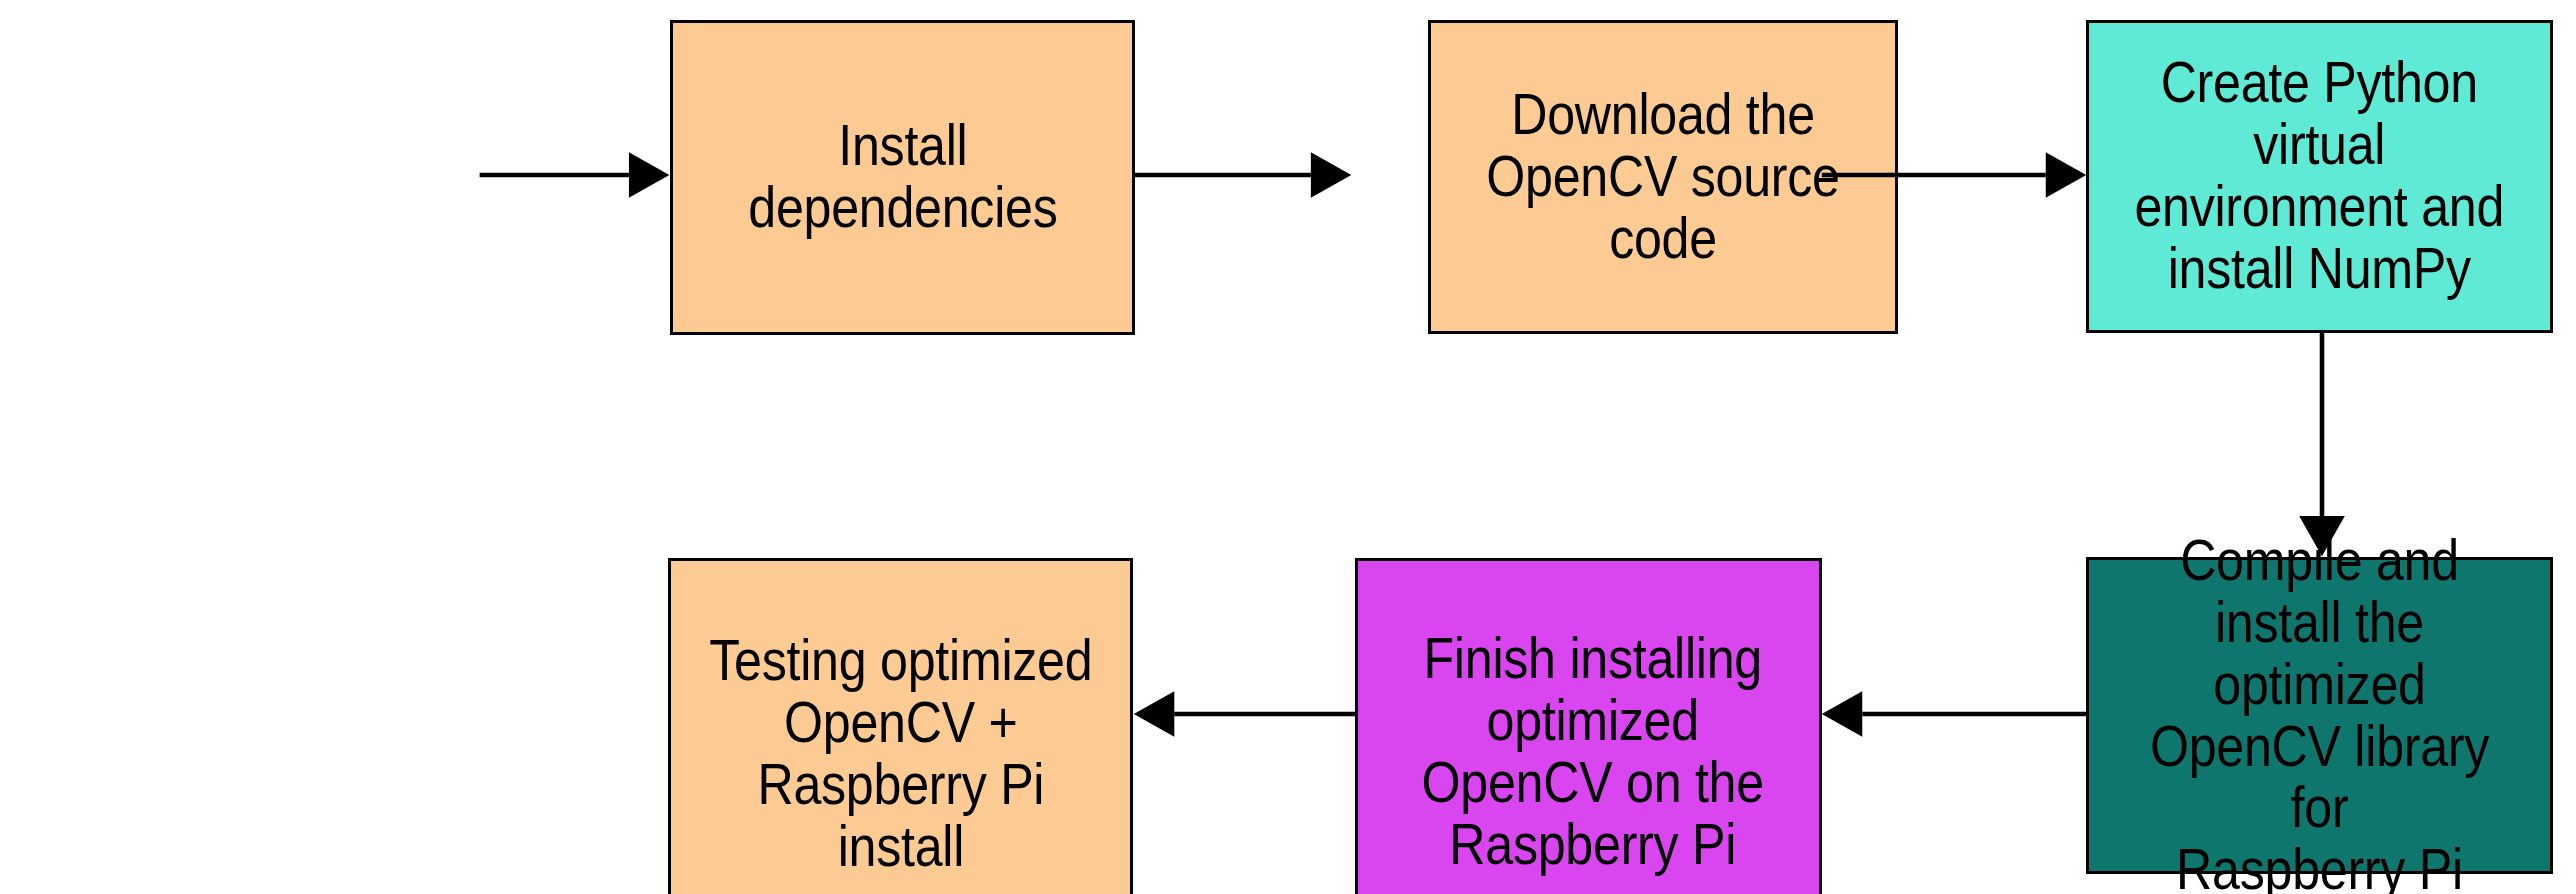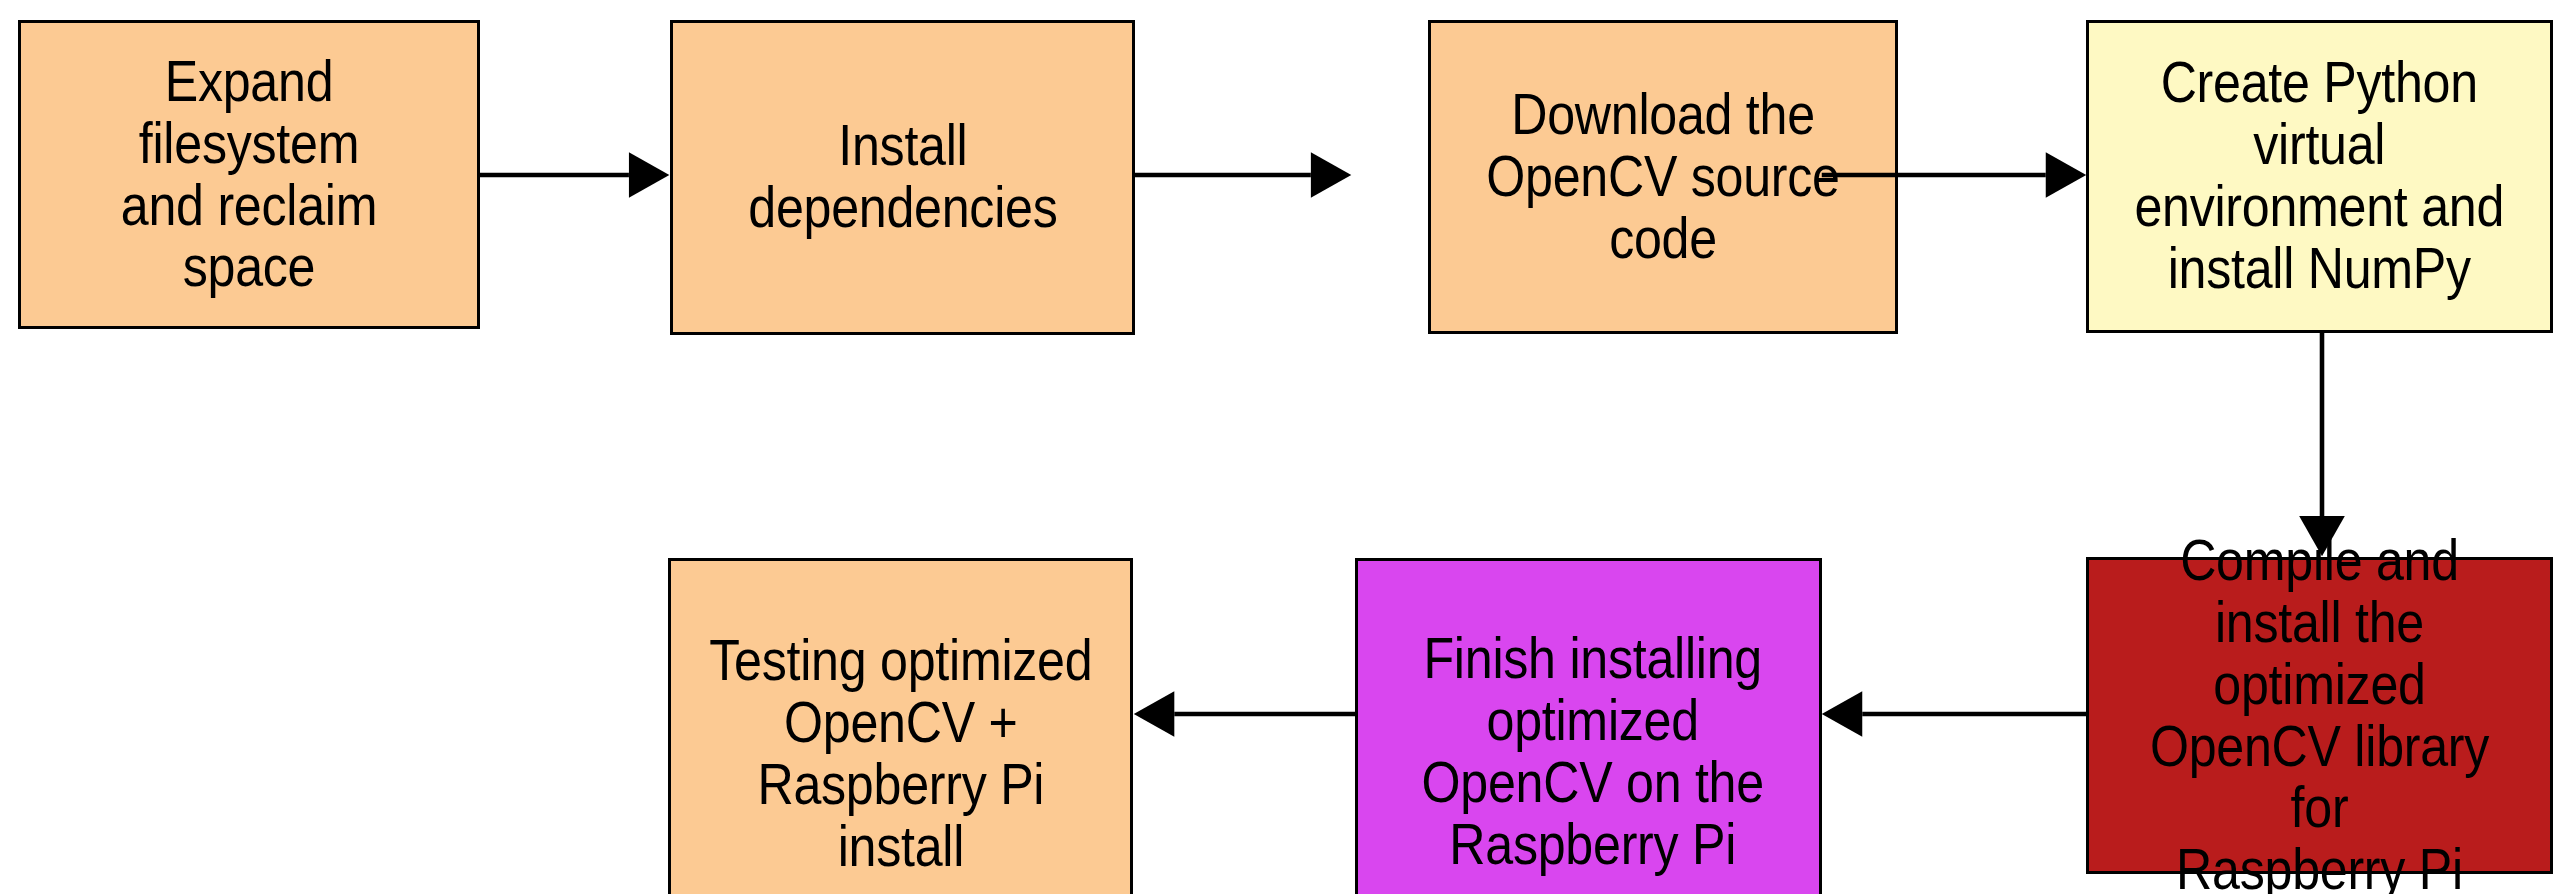--- a/index.html
+++ b/index.html
@@ -44,40 +44,36 @@
   }
   .edge svg {
     display: block;
     overflow: visible;
   }
 </style>
 </head>
 <body>
 
 <div id="canvas">
-    <div class="node" style="left: 18.3px; top: 20px; width: 462px; height: 309px; background: rgb(252, 202, 147); border-color: rgb(0, 0, 0);">
-      <div class="node-label">Expand filesystem
-and reclaim space</div>
-    </div>
     <div class="node" style="left: 670px; top: 19.6px; width: 465px; height: 315px; background: rgb(252, 202, 147); border-color: rgb(0, 0, 0);">
       <div class="node-label">Install
 dependencies</div>
     </div>
     <div class="node" style="left: 1428px; top: 20px; width: 470px; height: 314px; background: rgb(252, 202, 147); border-color: rgb(0, 0, 0);">
       <div class="node-label">Download the
 OpenCV source
 code</div>
     </div>
-    <div class="node" style="left: 2086px; top: 19.6px; width: 467px; height: 313px; background: #fef9c3; border-color: rgb(0, 0, 0);">
+    <div class="node" style="left: 2086px; top: 19.6px; width: 467px; height: 313px; background: #5eead4; border-color: rgb(0, 0, 0);">
       <div class="node-label">Create Python
 virtual
 environment and
 install NumPy</div>
     </div>
-    <div class="node" style="left: 2086px; top: 557px; width: 467px; height: 317px; background: #b91c1c; border-color: rgb(0, 0, 0);">
+    <div class="node" style="left: 2086px; top: 557px; width: 467px; height: 317px; background: #0f766e; border-color: rgb(0, 0, 0);">
       <div class="node-label">Compile and
 install the
 optimized
 OpenCV library for
 Raspberry Pi</div>
     </div>
     <div class="node" style="left: 1355px; top: 558px; width: 467px; height: 388px; background: #d946ef; border-color: rgb(0, 0, 0); padding-left: 8px;">
       <div class="node-label">Finish installing
 optimized
 OpenCV on the

